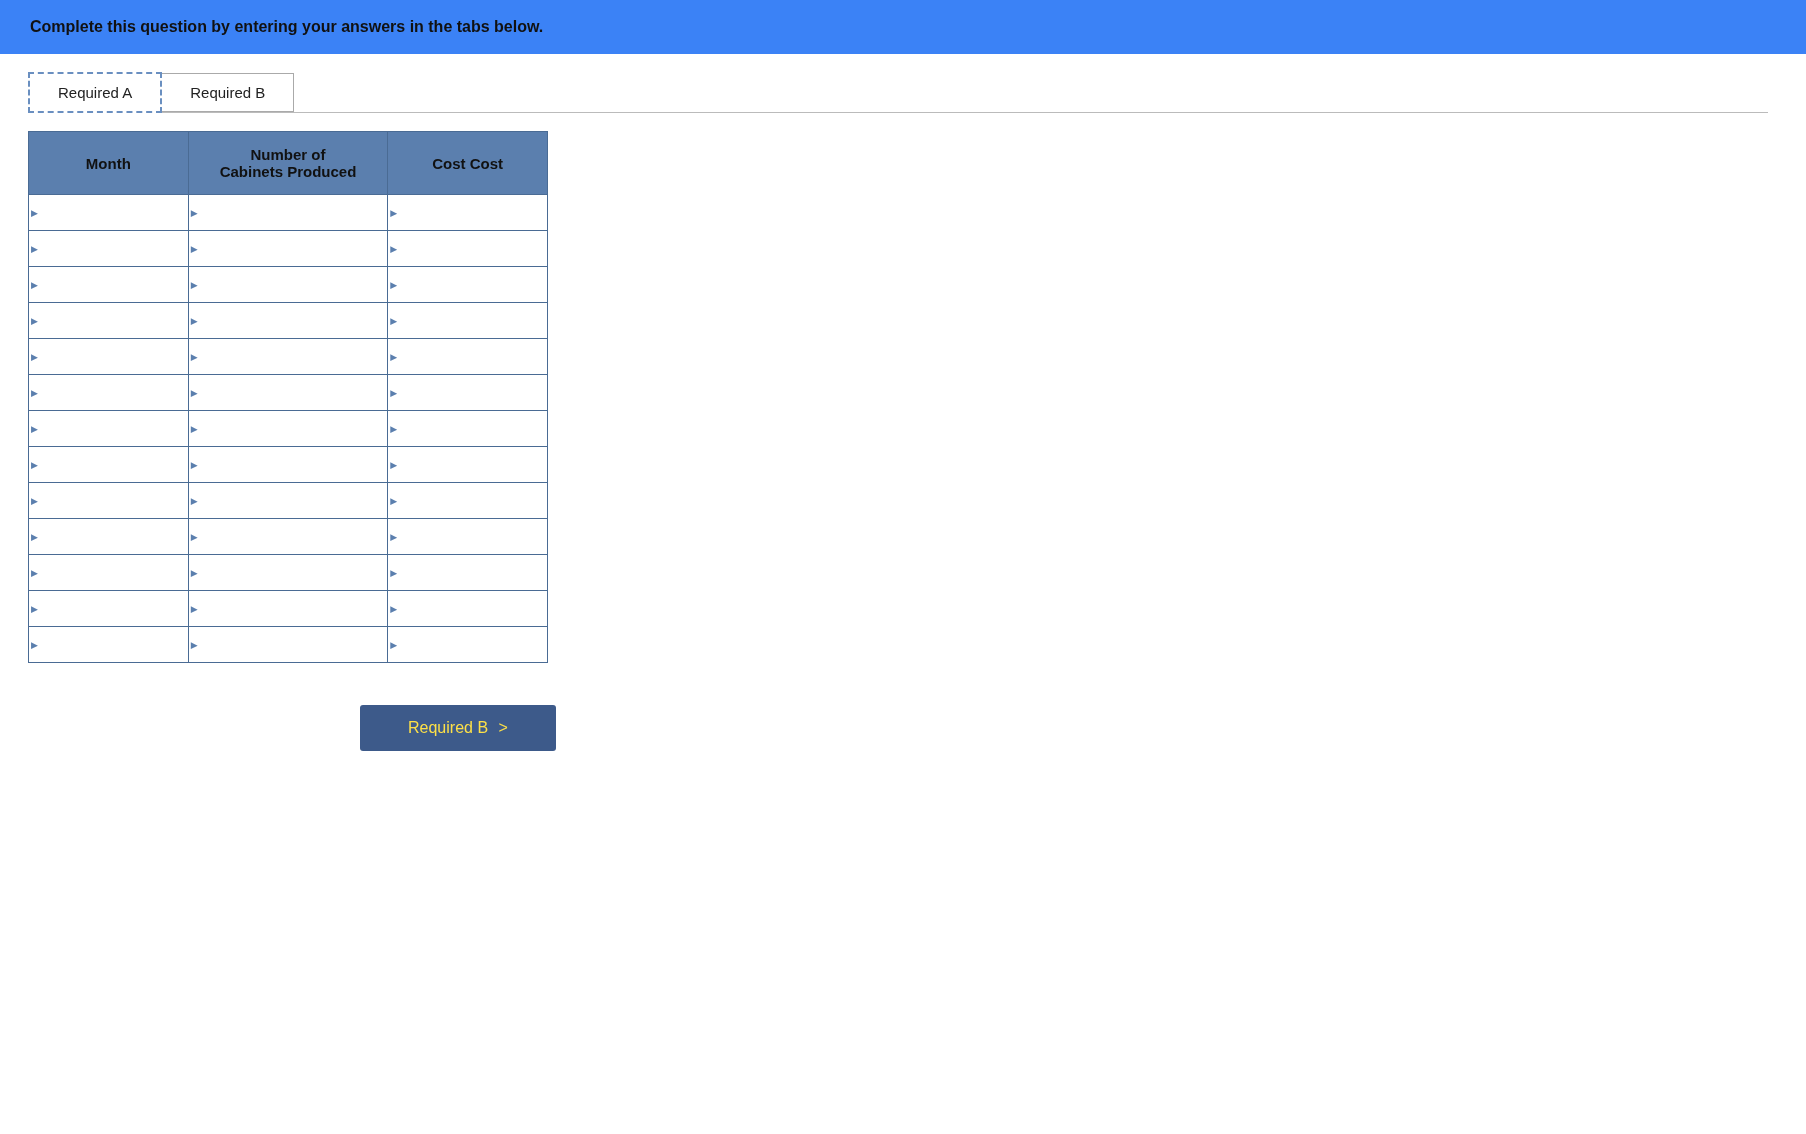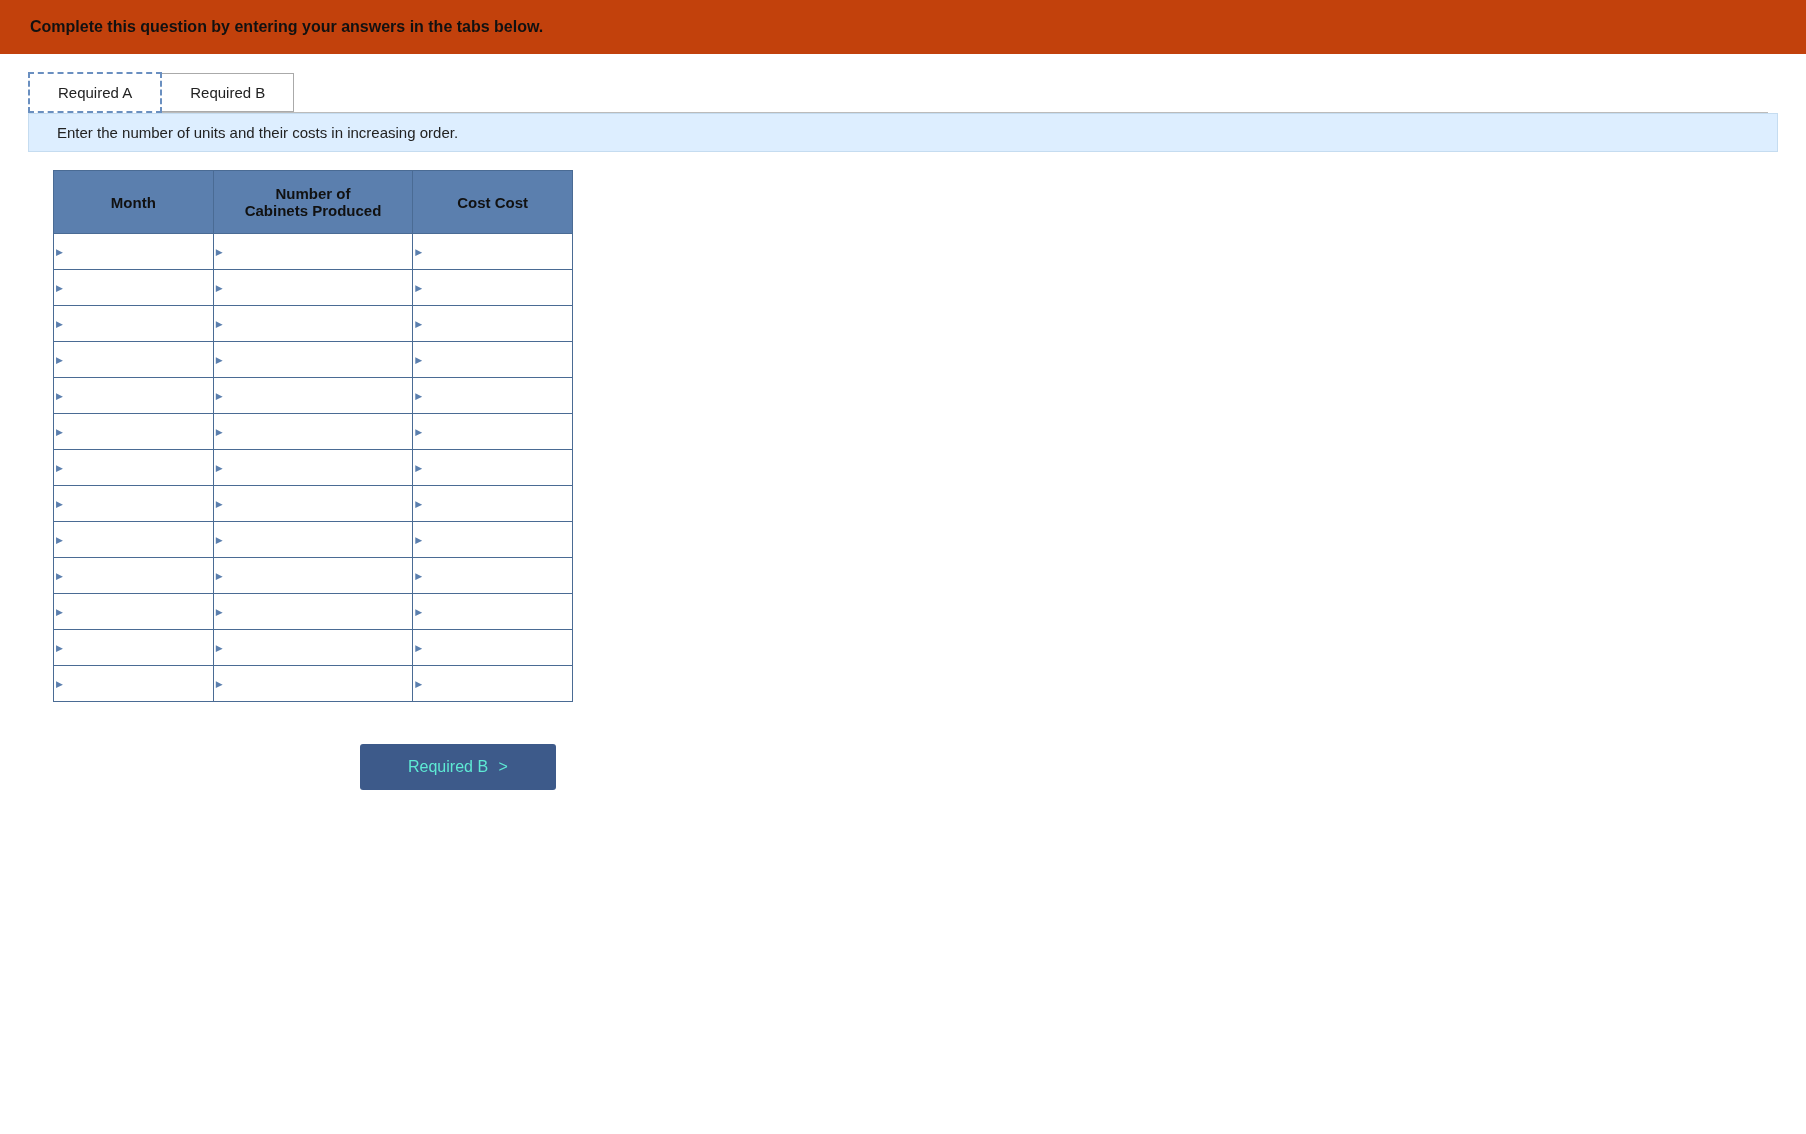--- a/index.html
+++ b/index.html
@@ -16,21 +16,21 @@
     }
 
     .page-wrapper {
       width: 1806px;
       min-height: 1134px;
       background: #ffffff;
       padding: 0;
     }
 
     .instruction-banner {
-      background: #c2410c;
+      background: #3b82f6;
       padding: 18px 30px;
       font-size: 16px;
       font-weight: bold;
       color: #111;
     }
 
     .tab {
       padding: 10px 28px;
       border: 1px solid #aaa;
       background: #fff;
@@ -56,21 +56,20 @@
       padding: 10px 28px;
       font-size: 15px;
       color: #222;
       margin: 0 28px;
       margin-top: 0;
       border: 1px solid #c5dcf0;
     }
 
     .content-area {
       padding: 18px 28px;
-      margin-left: 25px;
     }
 
     .data-table {
       border-collapse: collapse;
       width: 520px;
     }
 
     .data-table th {
       background: #5b7fae;
       color: #111;
@@ -114,21 +113,21 @@
       cursor: pointer;
       border-radius: 3px;
     }
 
     .btn-prev .btn-icon {
       margin-right: 6px;
     }
 
     .btn-next {
       background: #3d5a8a;
-      color: #5eead4;
+      color: #fde047;
       border: none;
       padding: 14px 48px;
       font-size: 16px;
       cursor: pointer;
       border-radius: 3px;
     }
 
     .btn-next .btn-icon {
       margin-left: 6px;
     }
@@ -156,23 +155,20 @@
 
   <div style="margin-top: 18px; margin-left: 28px; border-bottom: 1px solid #bbb; width: 1740px; display: flex; align-items: flex-end;">
     <div class="tab active">
       <span>Required A</span>
     </div>
     <div class="tab inactive" style="border-left: none;">
       <span>Required B</span>
     </div>
   </div>
 
-  <div class="info-bar">
-    <span>Enter the number of units and their costs in increasing order.</span>
-  </div>
 
   <div class="content-area">
     <table class="data-table">
       <thead>
         <tr>
           <th class="col-month">Month</th>
           <th class="col-cabinets">Number of<br>Cabinets Produced</th>
           <th class="col-cost">Cost Cost</th>
         </tr>
       </thead>

